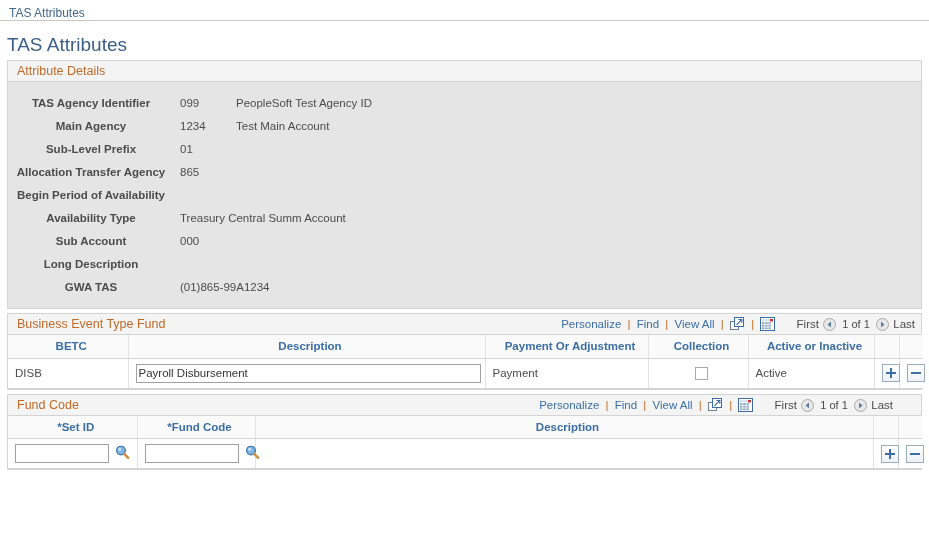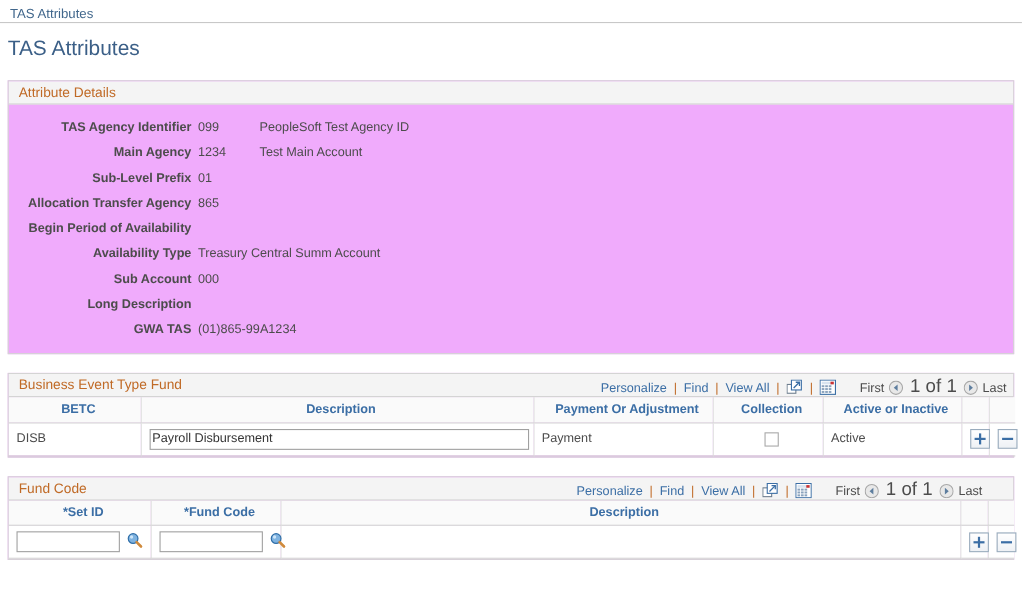--- a/index.html
+++ b/index.html
@@ -30,23 +30,23 @@
     font-size: 19px;
     color: #3b5f87;
     padding: 13px 0 0 7px;
     font-weight: normal;
     margin: 0;
     line-height: 22px;
   }
 
   
   .groupbox {
-    margin: 17px 7px 0 7px;
+    margin: 4px 7px 0 7px;
     border: 1px solid #d4d4d4;
-    background: #f0abfc;
+    background: #e5e5e5;
   }
   .groupbox-header {
     background: #f4f4f4;
     border-bottom: 1px solid #d4d4d4;
     height: 21px;
     position: relative;
     padding-left: 9px;
   }
   .groupbox-title {
     font-size: 12.5px;
@@ -59,21 +59,21 @@
   .fields {
     padding: 9px 0 10px 0;
   }
   .field-row {
     height: 23px;
     display: flex;
     align-items: center;
   }
   .field-label {
     width: 172px;
-    text-align: right;
+    text-align: center;
     font-size: 11.5px;
     font-weight: bold;
     color: #4c4c4c;
     padding-right: 6px;
     white-space: nowrap;
   }
   .field-value {
     font-size: 11.5px;
     color: #4c4c4c;
     white-space: nowrap;
@@ -115,21 +115,21 @@
     display: inline-block;
     padding-left: 18px;
     color: #4c4c4c;
   }
   .nav-word {
     color: #4c4c4c;
     font-size: 11.5px;
     cursor: pointer;
   }
   .nav-count {
-    font-size: 17px;
+    font-size: 11px;
     color: #4c4c4c;
     padding: 0 2px;
   }
   .nav-arrow {
     display: inline-block;
     vertical-align: -3px;
     cursor: pointer;
     margin: 0 1px;
   }
 

